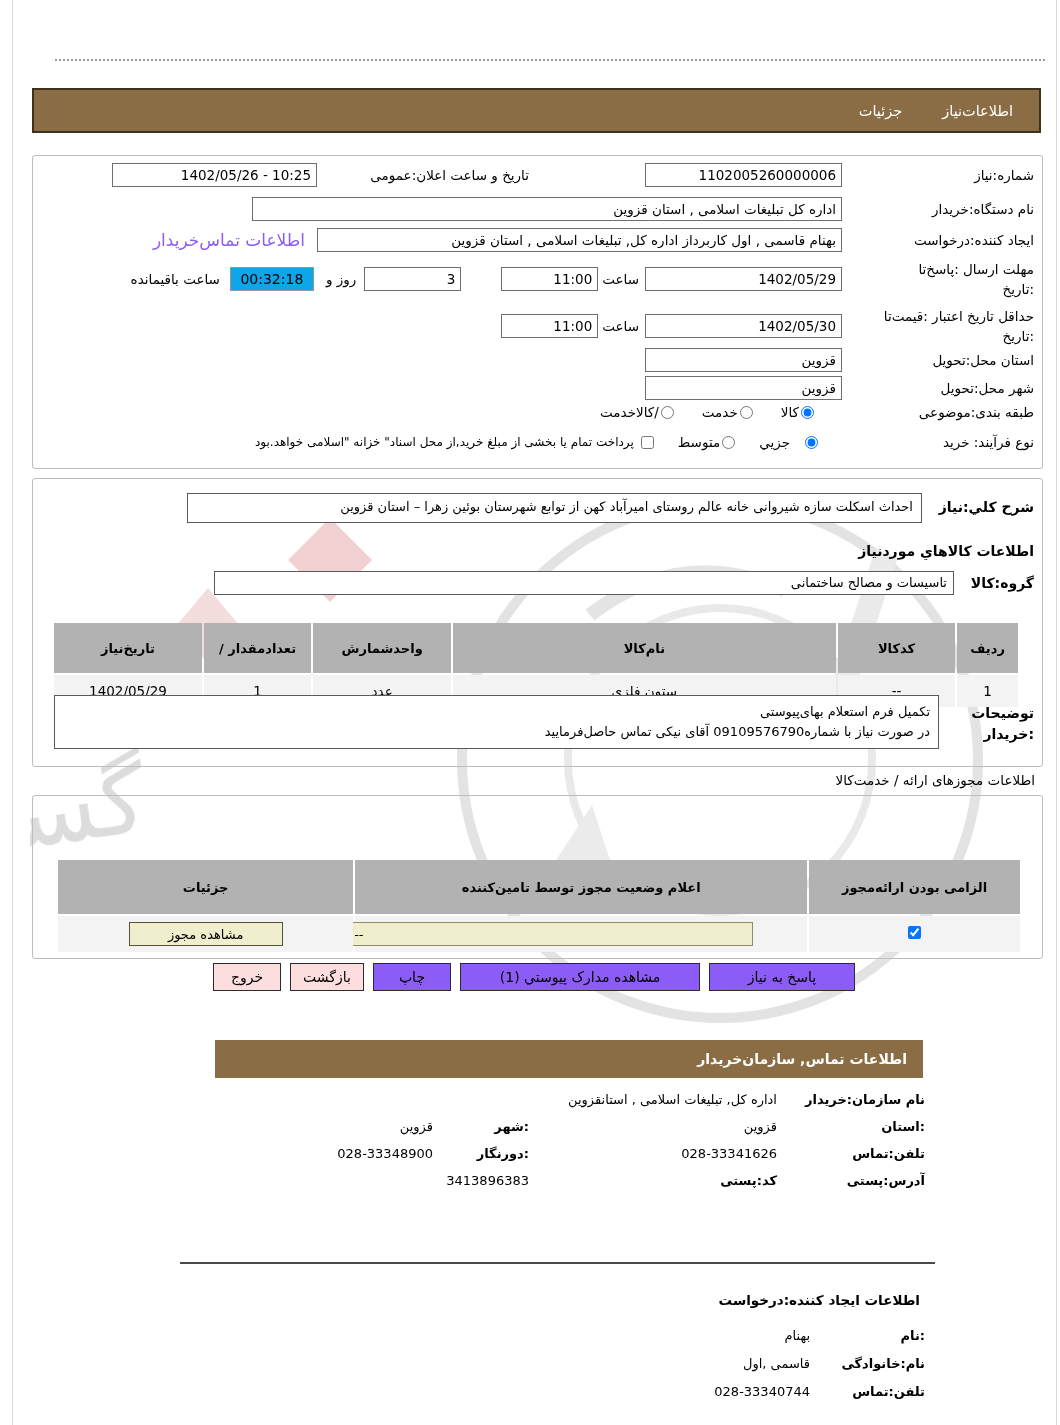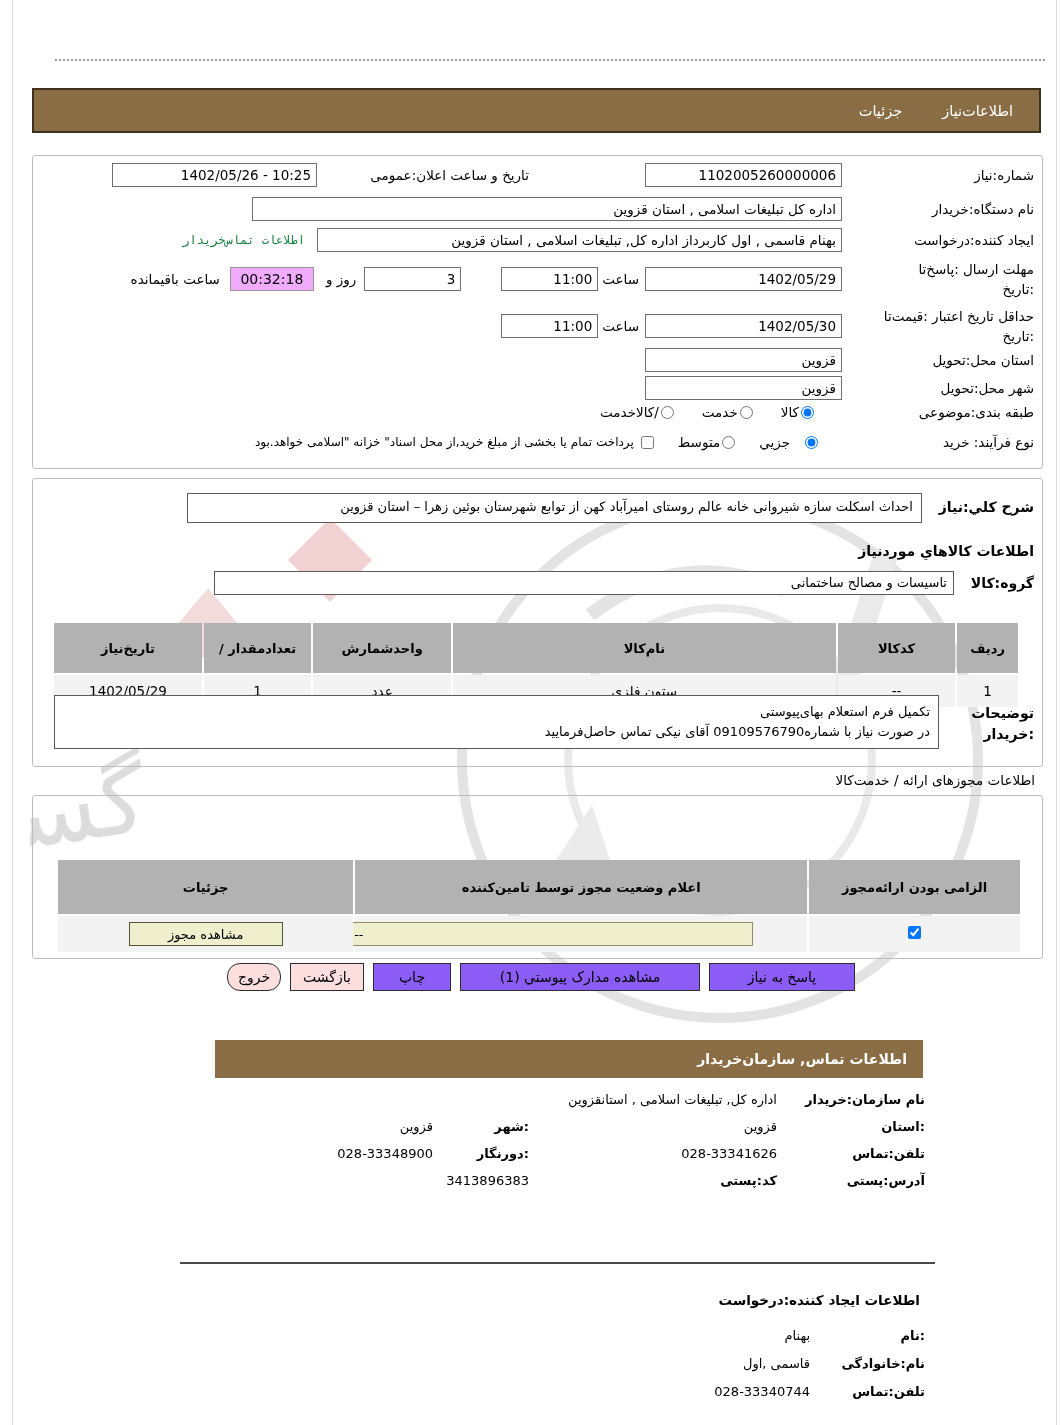--- a/index.html
+++ b/index.html
@@ -13,23 +13,23 @@
           border:2px solid #3f321d;box-sizing:border-box;display:flex;align-items:center;
           padding-right:26px;gap:40px;color:#fff;font-size:14.5px;z-index:2;}
   .tab{cursor:pointer;}
   .panel{position:absolute;border:1px solid #bdbdbd;border-radius:3px;background:transparent;z-index:2;}
   .row{position:absolute;display:flex;align-items:center;direction:rtl;}
   .lbl{font-size:13.5px;white-space:nowrap;}
   .lblcol{width:192px;flex:none;font-size:13.5px;}
   .lbl2{line-height:1.5;font-size:13.5px;}
   input.inp{border:1px solid #6e6e6e;height:20px;font-size:13.5px;font-family:inherit;
             direction:rtl;text-align:right;padding:1px 5px;background:#fff;box-sizing:content-box;}
-  .countdown{background:#f0abfc;border:1px solid #979797;width:82px;height:22px;line-height:22px;
+  .countdown{background:#0ea5e9;border:1px solid #979797;width:82px;height:22px;line-height:22px;
              text-align:center;font-size:14px;}
-  a.lnk{color:#15803d;font-size:12px;text-decoration:none;font-family:Liberation Mono, monospace;}
+  a.lnk{color:#8b5cf6;font-size:17px;text-decoration:none;}
   .sechead{font-weight:bold;font-size:14px;white-space:nowrap;}
   .txtbox{border:1px solid #5a5a5a;background:#fff;font-size:13px;box-sizing:border-box;}
   table.gt{border-collapse:separate;border-spacing:2px;table-layout:fixed;}
   table.gt th{background:#b2b2b2;font-size:13px;font-weight:bold;height:26px;padding:12px;}
   table.gt td{background:#f3f3f3;font-size:13.5px;text-align:center;height:28px;padding:2px;}
   .status-inp{width:392px;height:20px;background:#efeecd;border:1px solid #8f8d63;font-size:13px;
               font-family:inherit;text-align:left;padding:1px 6px;margin-right:52px;margin-left:auto;display:block;direction:ltr;}
   .permit-btn{display:block;margin:0 auto;width:154px;height:24px;background:#efeecd;border:1px solid #55533a;
               font-size:13px;font-family:inherit;cursor:pointer;}
   .btnrow{position:absolute;top:963px;right:205px;display:flex;gap:9px;direction:rtl;z-index:2;}
@@ -253,21 +253,21 @@
         </tr>
       </tbody>
     </table>
   </div>
 
   <div class="btnrow">
     <button class="btn green" style="width:146px;">پاسخ به نیاز</button>
     <button class="btn green" style="width:240px;">مشاهده مدارک پیوستي (1)</button>
     <button class="btn green" style="width:78px;">چاپ</button>
     <button class="btn pink" style="width:74px;">بازگشت</button>
-    <button class="btn pink" style="width:54px;border-radius:13px;">خروج</button>
+    <button class="btn pink" style="width:68px;">خروج</button>
   </div>
 
   <div class="brownbar">
     <span>اطلاعات  تماس, سازمان‌خریدار</span>
   </div>
 
   <div class="cgrid">
     <span class="cl">نام سازمان:خریدار</span>
     <span style="grid-column:2 / 5;">اداره کل, تبلیغات اسلامی , استانقزوین</span>
 

